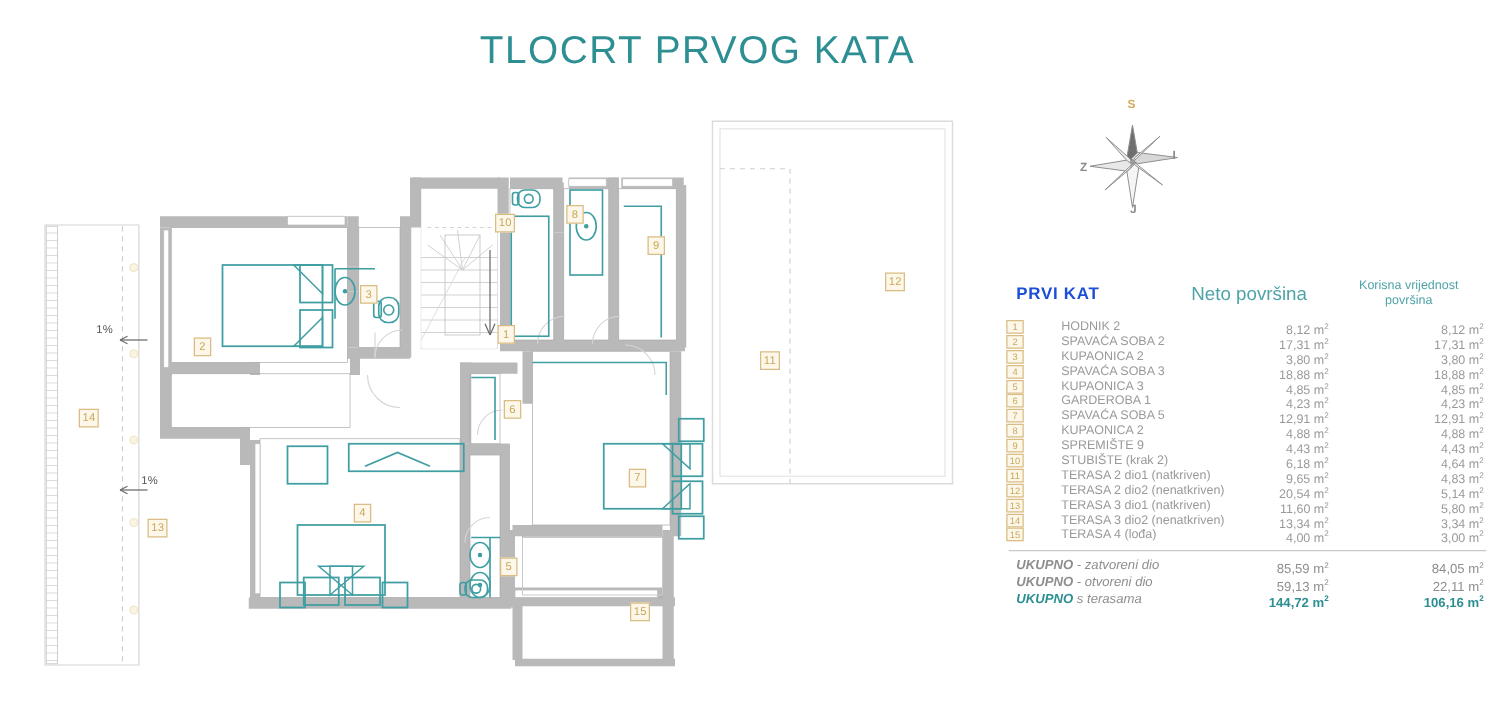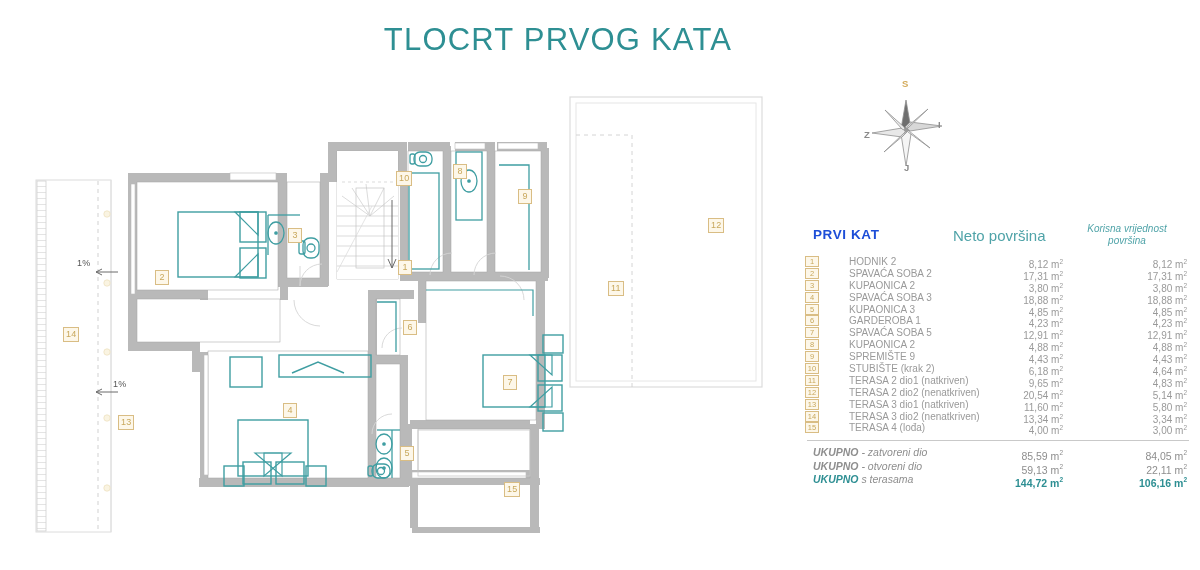--- a/index.html
+++ b/index.html
@@ -56,21 +56,21 @@
   .lh-title {
     position: absolute; left: 8px; top: 9px;
     font-size: 13.5px; font-weight: bold; color: #1d4ed8; letter-spacing: .6px;
   }
   .lh-col1 {
     position: absolute; left: 148px; top: 12px; width: 108px; text-align: left;
     font-size: 15px; color: #4fa3a8; line-height: 12px;
   }
   .lh-col2 {
     position: absolute; left: 262px; top: 5px; width: 120px; text-align: center;
-    font-size: 10px; color: #4fa3a8; line-height: 12px; font-style: italic;
+    font-size: 10px; color: #4fa3a8; line-height: 12px;
   }
   .lrow { position: relative; height: 11.9px; }
   .lrow .num {
     position: absolute; left: 0; top: 0px;
     width: 14px; height: 11px; line-height: 10px;
     border: 1px solid #d9bd84; background: #fdf7e9;
     color: #c8a85c; font-size: 7.5px; text-align: center;
   }
   .lrow .nm {
     position: absolute; left: 20px; top: 0px;

